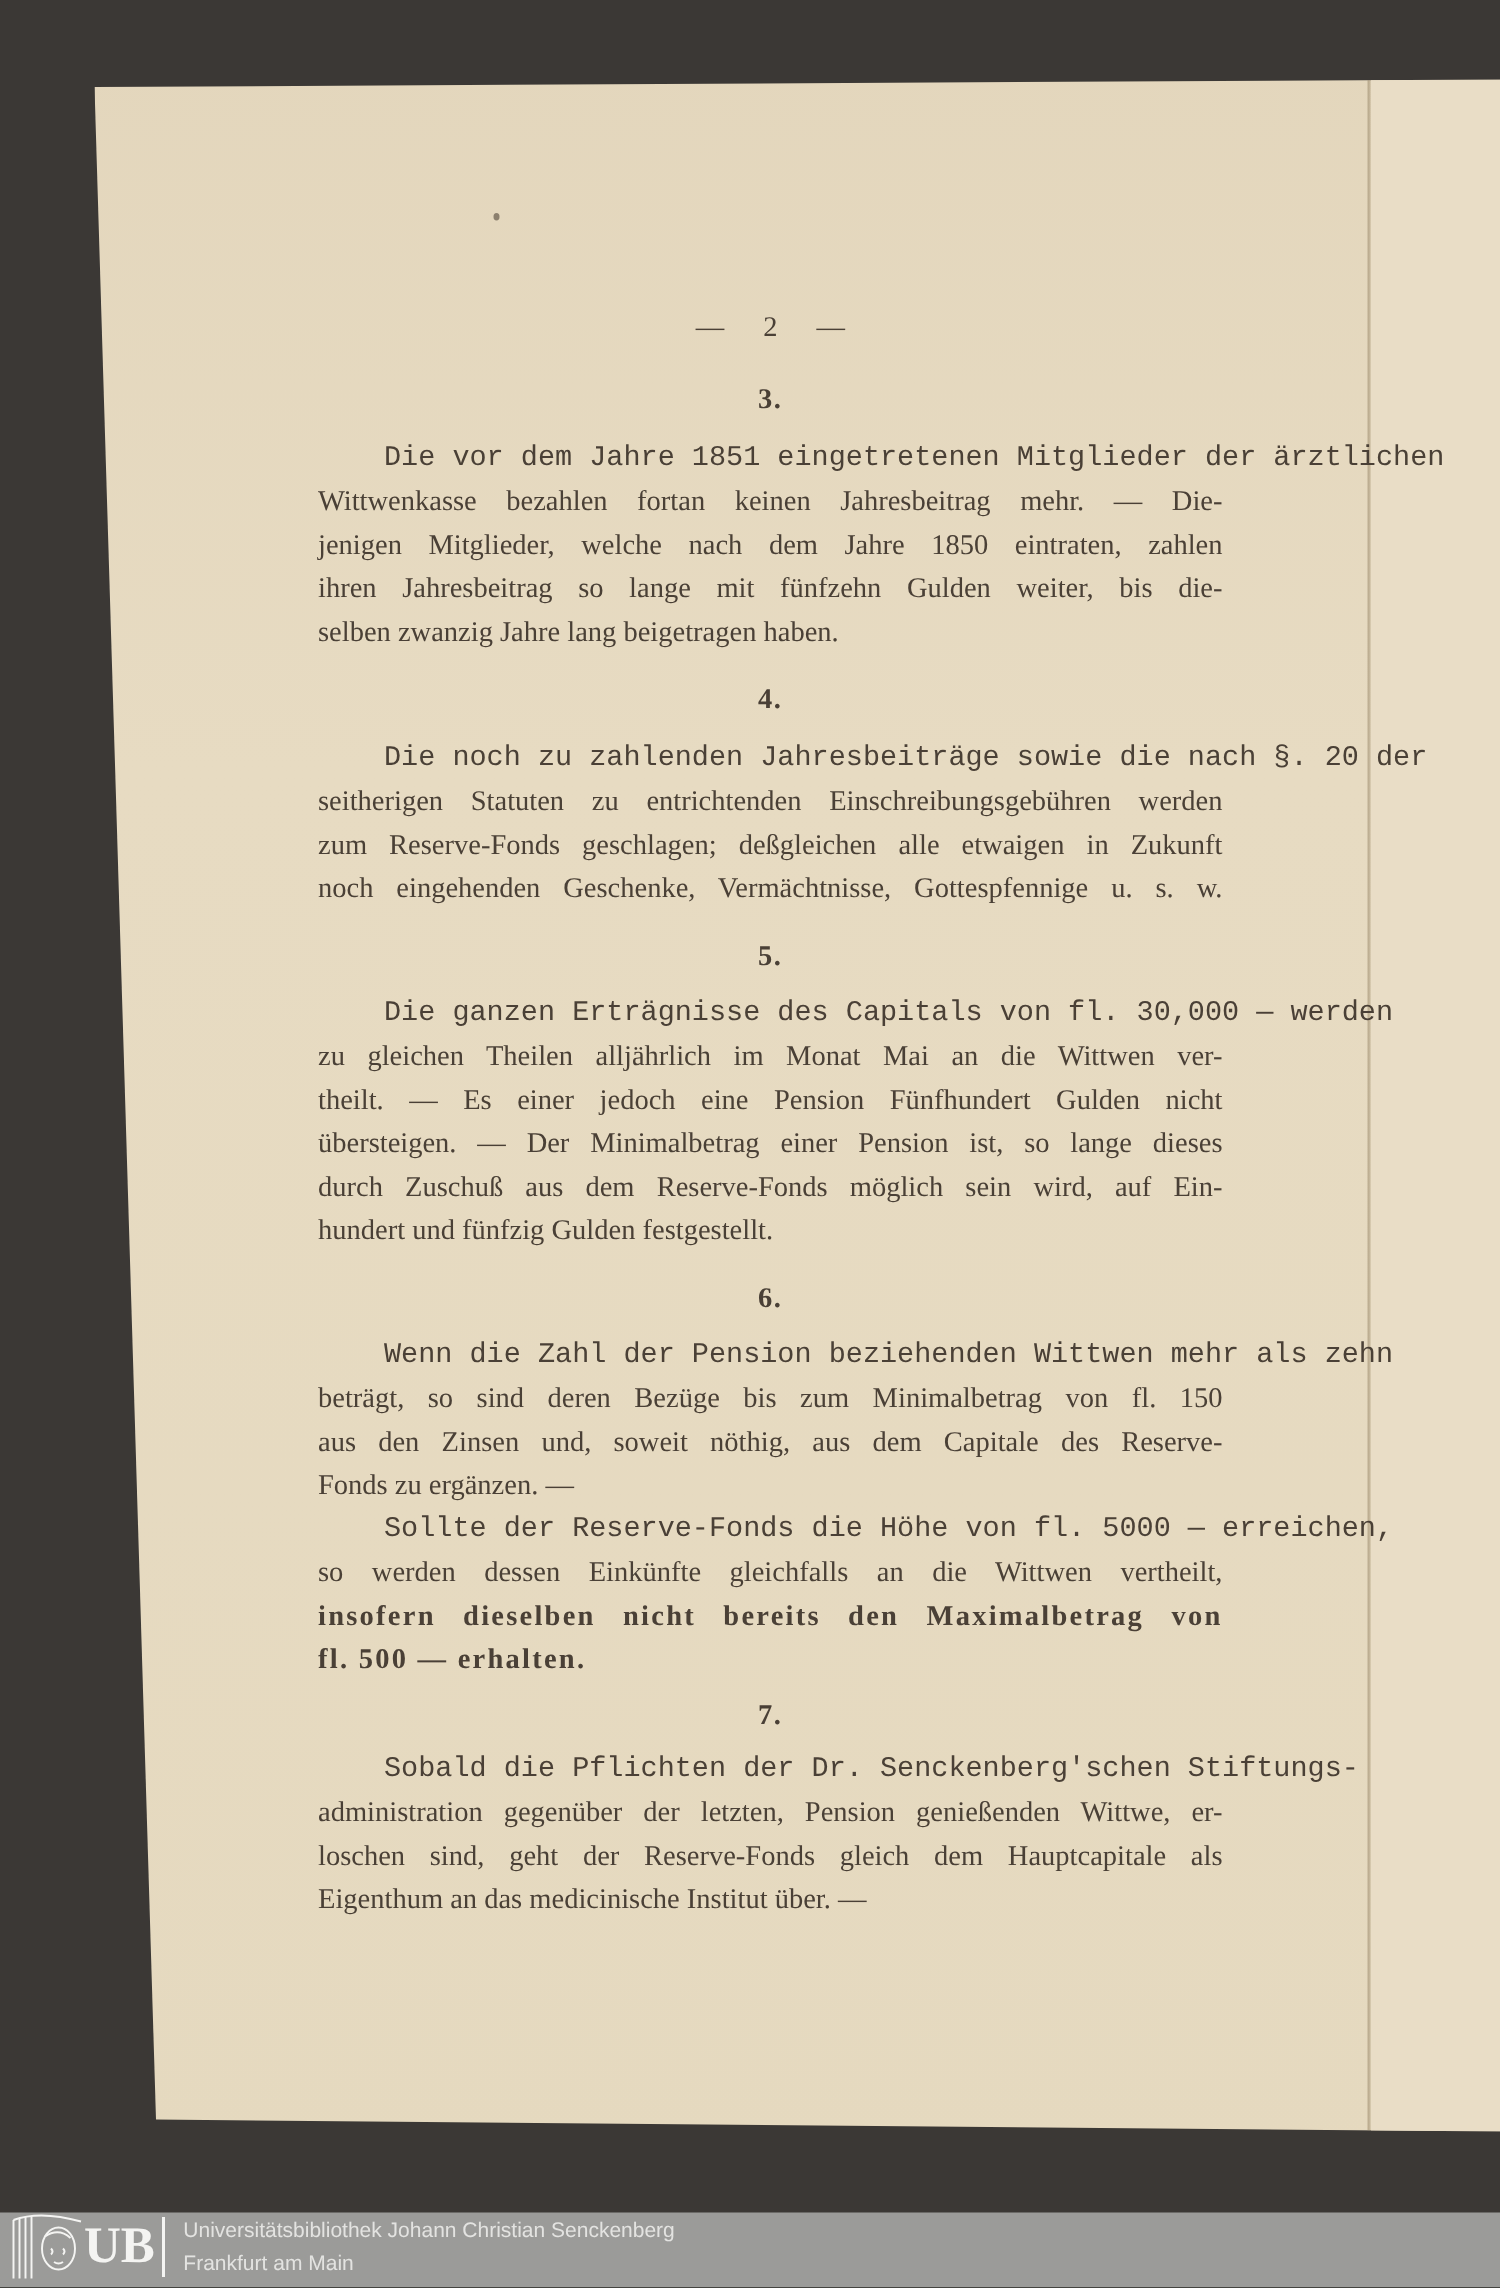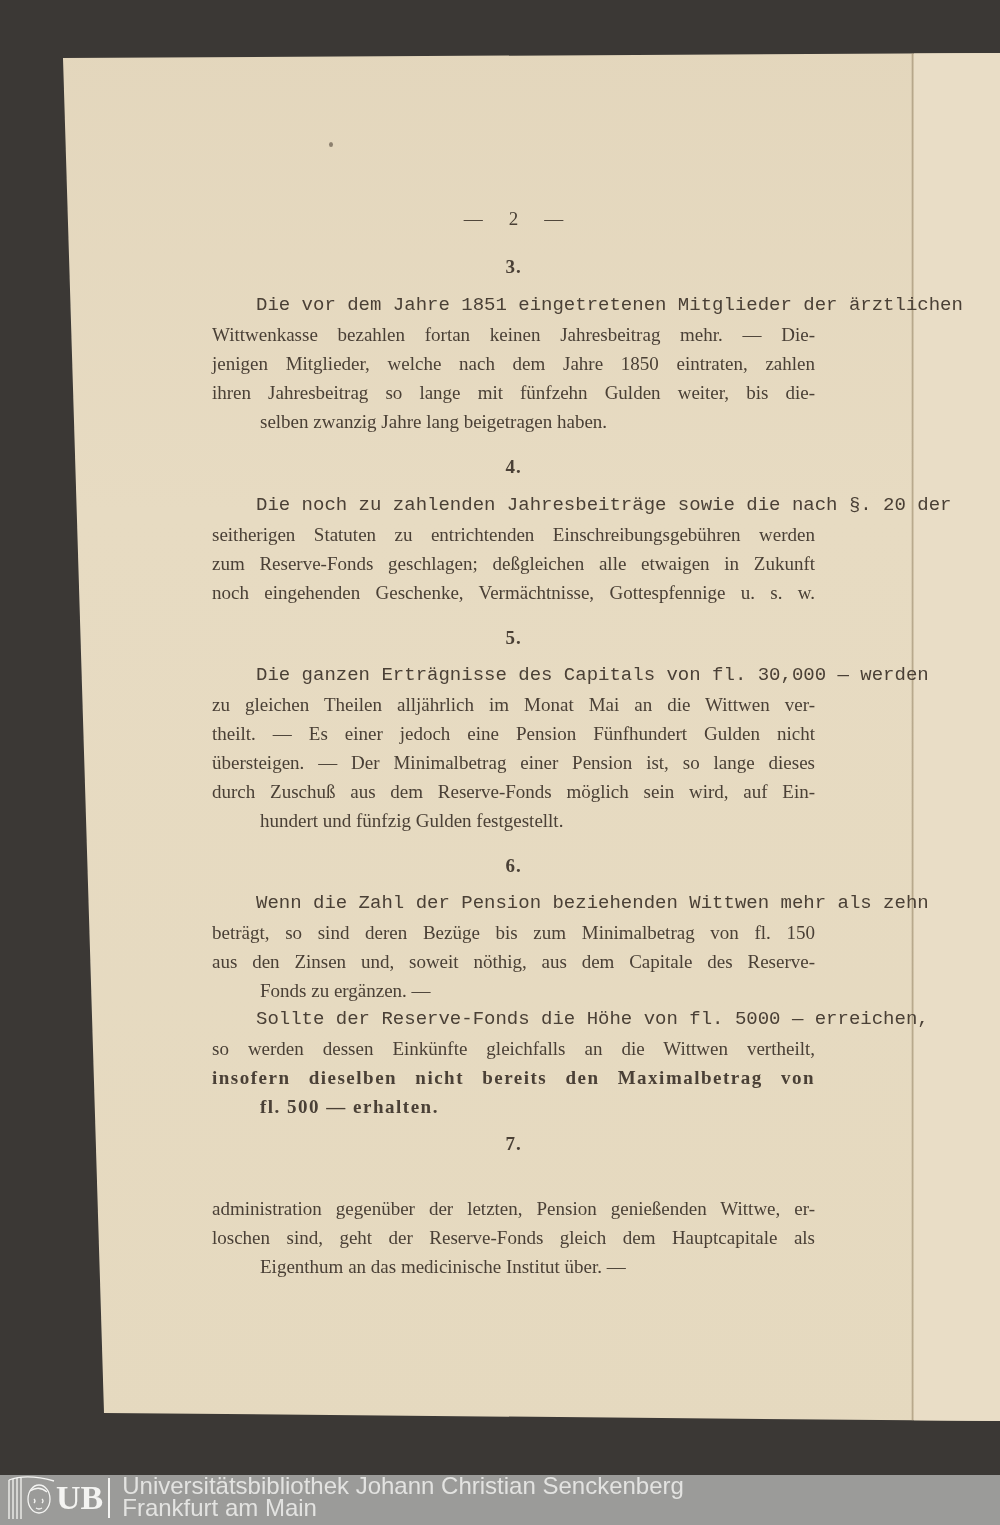--- a/index.html
+++ b/index.html
@@ -16,33 +16,33 @@
   .speck{position:absolute;left:329px;top:142px;width:4px;height:5px;
         border-radius:50%;background:#7c7160;opacity:.85;}
   .pagenum{position:absolute;left:212px;top:206px;width:603px;height:26px;
         display:flex;justify-content:center;align-items:center;gap:26px;
         font-size:19px;color:#4a4036;}
   .secnum{position:absolute;left:212px;width:603px;text-align:center;
         font-size:19px;font-weight:700;color:#4a4036;letter-spacing:1px;}
   .line{position:absolute;left:212px;width:603px;height:29px;line-height:29px;
         font-size:19px;color:#4a4036;text-align:justify;text-align-last:justify;
         white-space:nowrap;}
-  .line.lastline{text-align:left;text-align-last:left;margin-left:48px;}
+  .line.lastline{text-align:left;text-align-last:left;}
   .line.indent{padding-left:44px;width:559px;font-family:Liberation Mono, monospace;}
   .line.spread{letter-spacing:1.5px;font-weight:bold;}
   
   .footer{position:absolute;left:0;top:1475px;width:1000px;height:50px;
         background:#9b9b99;display:flex;
         font-family:"Liberation Sans",sans-serif;}
   .logo{display:flex;align-items:center;margin-left:6px;height:46px;}
   .logo svg{display:block;}
   .ub{font-family:"Liberation Serif",serif;font-weight:700;font-size:34px;
         color:#f4f4f2;line-height:1;margin-left:-2px;}
   .vrule{width:2px;height:40px;background:#f4f4f2;margin-left:5px;}
-  .ftext{margin-left:12px;color:#e3e3e1;font-size:24px;line-height:22px;}
+  .ftext{margin-left:12px;color:#e3e3e1;font-size:14px;line-height:22px;}
 </style>
 </head>
 <body>
 
 <div class="stage">
 
   <div class="page">
     <div class="right-leaf"></div>
     <div class="fold"></div>
     <div class="speck"></div>
@@ -78,20 +78,21 @@
     <div class="line indent" style="top:889px">Wenn die Zahl der Pension beziehenden Wittwen mehr als zehn</div>
     <div class="line" style="top:918px">beträgt, so sind deren Bezüge bis zum Minimalbetrag von fl. 150</div>
     <div class="line" style="top:947px">aus den Zinsen und, soweit nöthig, aus dem Capitale des Reserve-</div>
     <div class="line lastline" style="top:976px">Fonds zu ergänzen. —</div>
     <div class="line indent" style="top:1005px">Sollte der Reserve-Fonds die Höhe von fl. 5000 — erreichen,</div>
     <div class="line" style="top:1034px">so werden dessen Einkünfte gleichfalls an die Wittwen vertheilt,</div>
     <div class="line spread" style="top:1063px">insofern dieselben nicht bereits den Maximalbetrag von</div>
     <div class="line lastline spread" style="top:1092px">fl. 500 — erhalten.</div>
 
     <div class="secnum" style="top:1133px">7.</div>
+    <div class="line indent" style="top:1165px">Sobald die Pflichten der Dr. Senckenberg'schen Stiftungs-</div>
     <div class="line" style="top:1194px">administration gegenüber der letzten, Pension genießenden Wittwe, er-</div>
     <div class="line" style="top:1223px">loschen sind, geht der Reserve-Fonds gleich dem Hauptcapitale als</div>
     <div class="line lastline" style="top:1252px">Eigenthum an das medicinische Institut über. —</div>
   </div>
 
   <div class="footer">
     <div class="logo">
       <svg width="52" height="46" viewBox="0 0 52 46">
         <g stroke="#f4f4f2" stroke-width="1.3" fill="none">
           <line x1="3" y1="5" x2="3" y2="44"></line>

